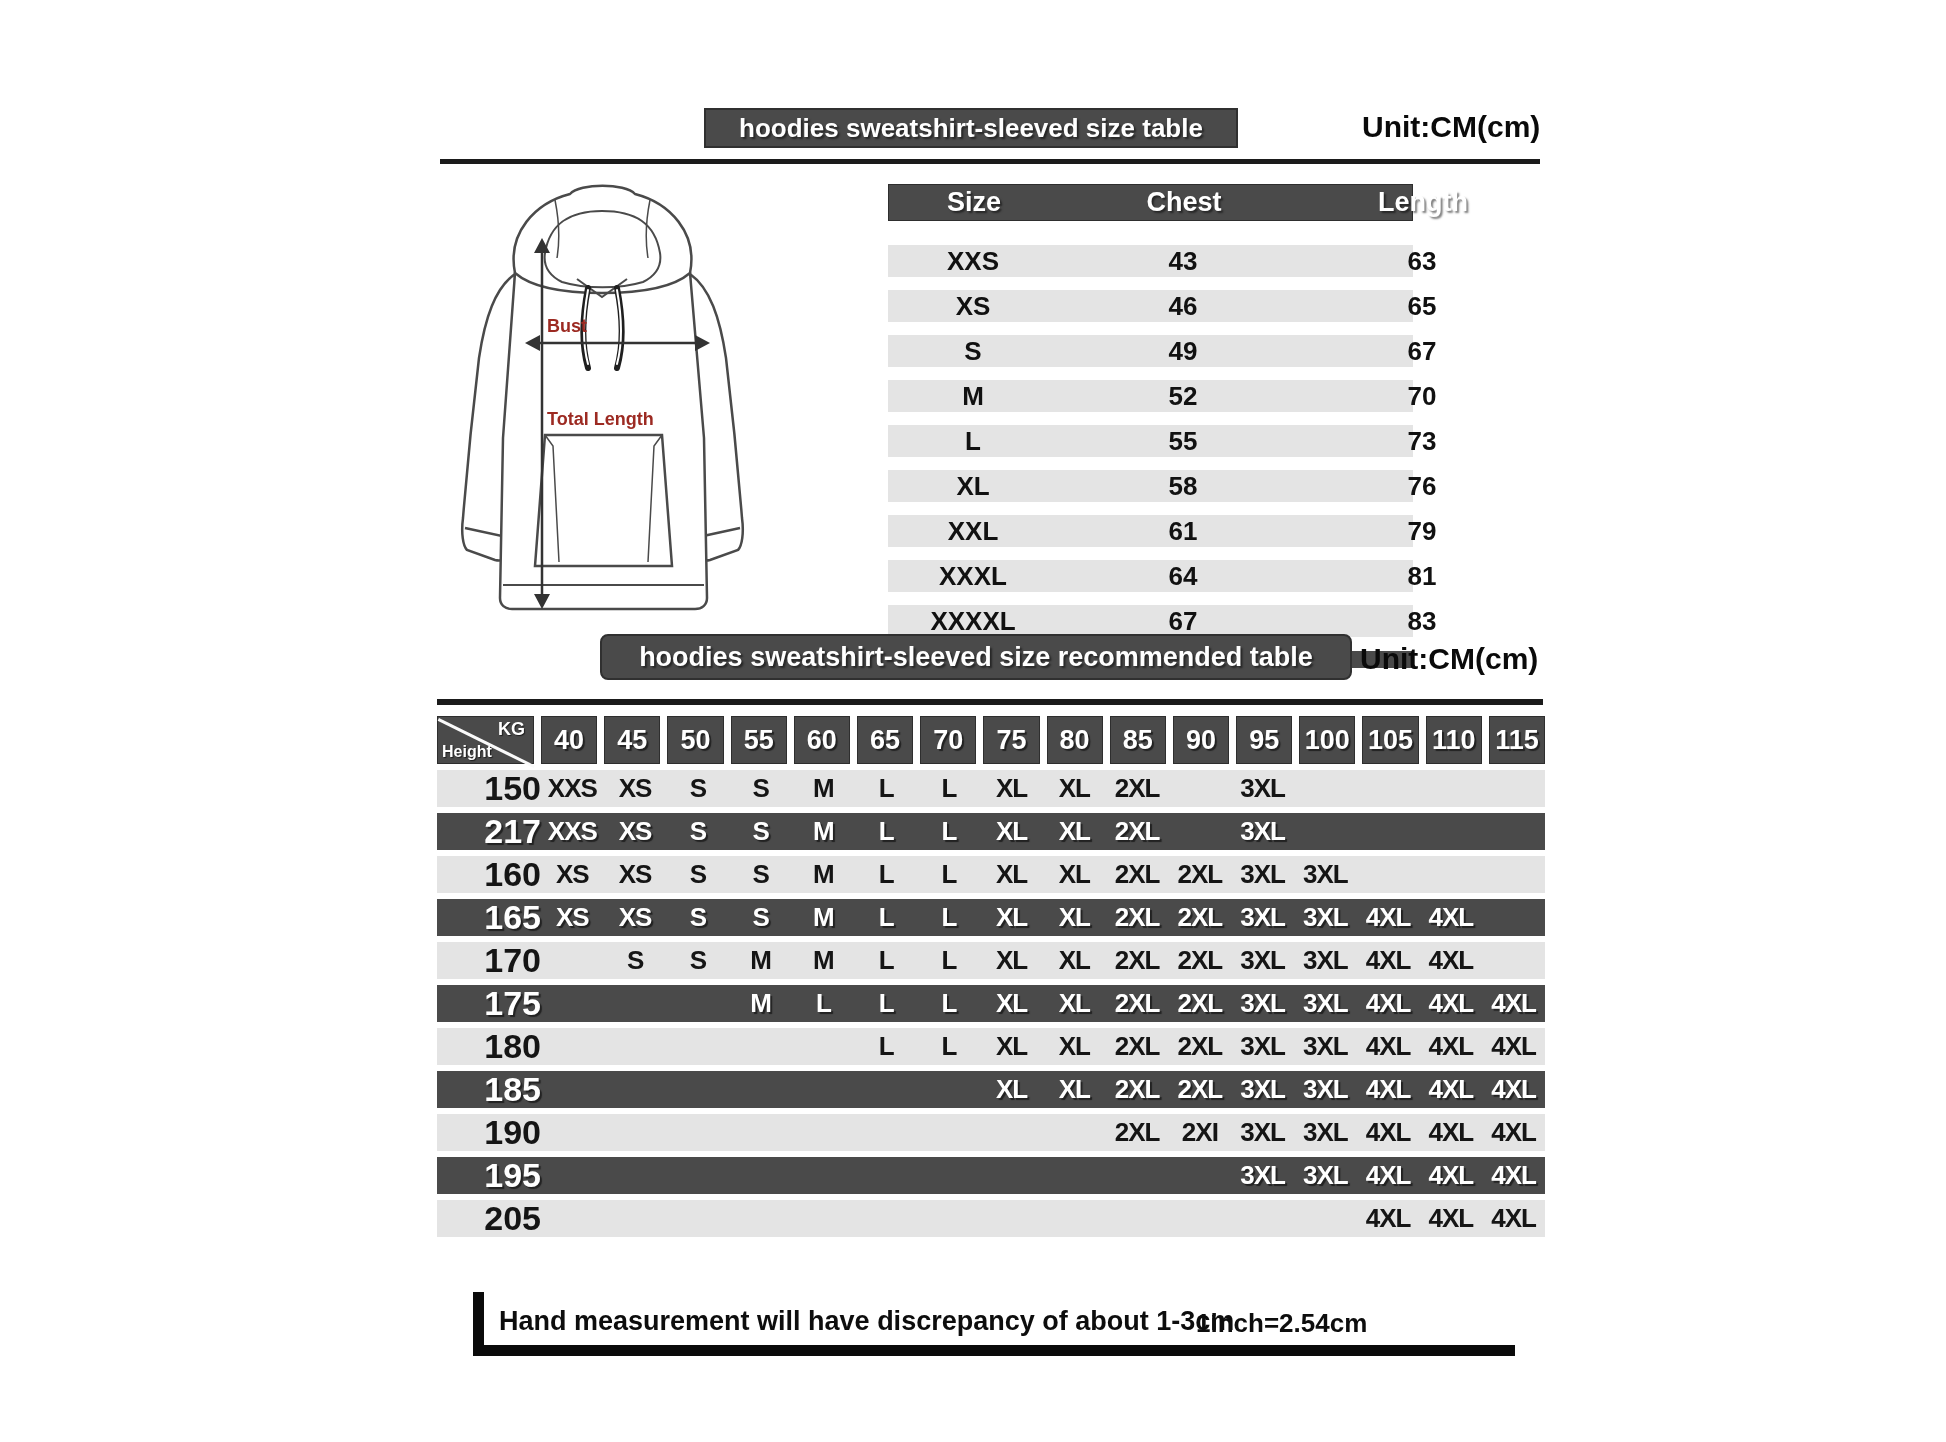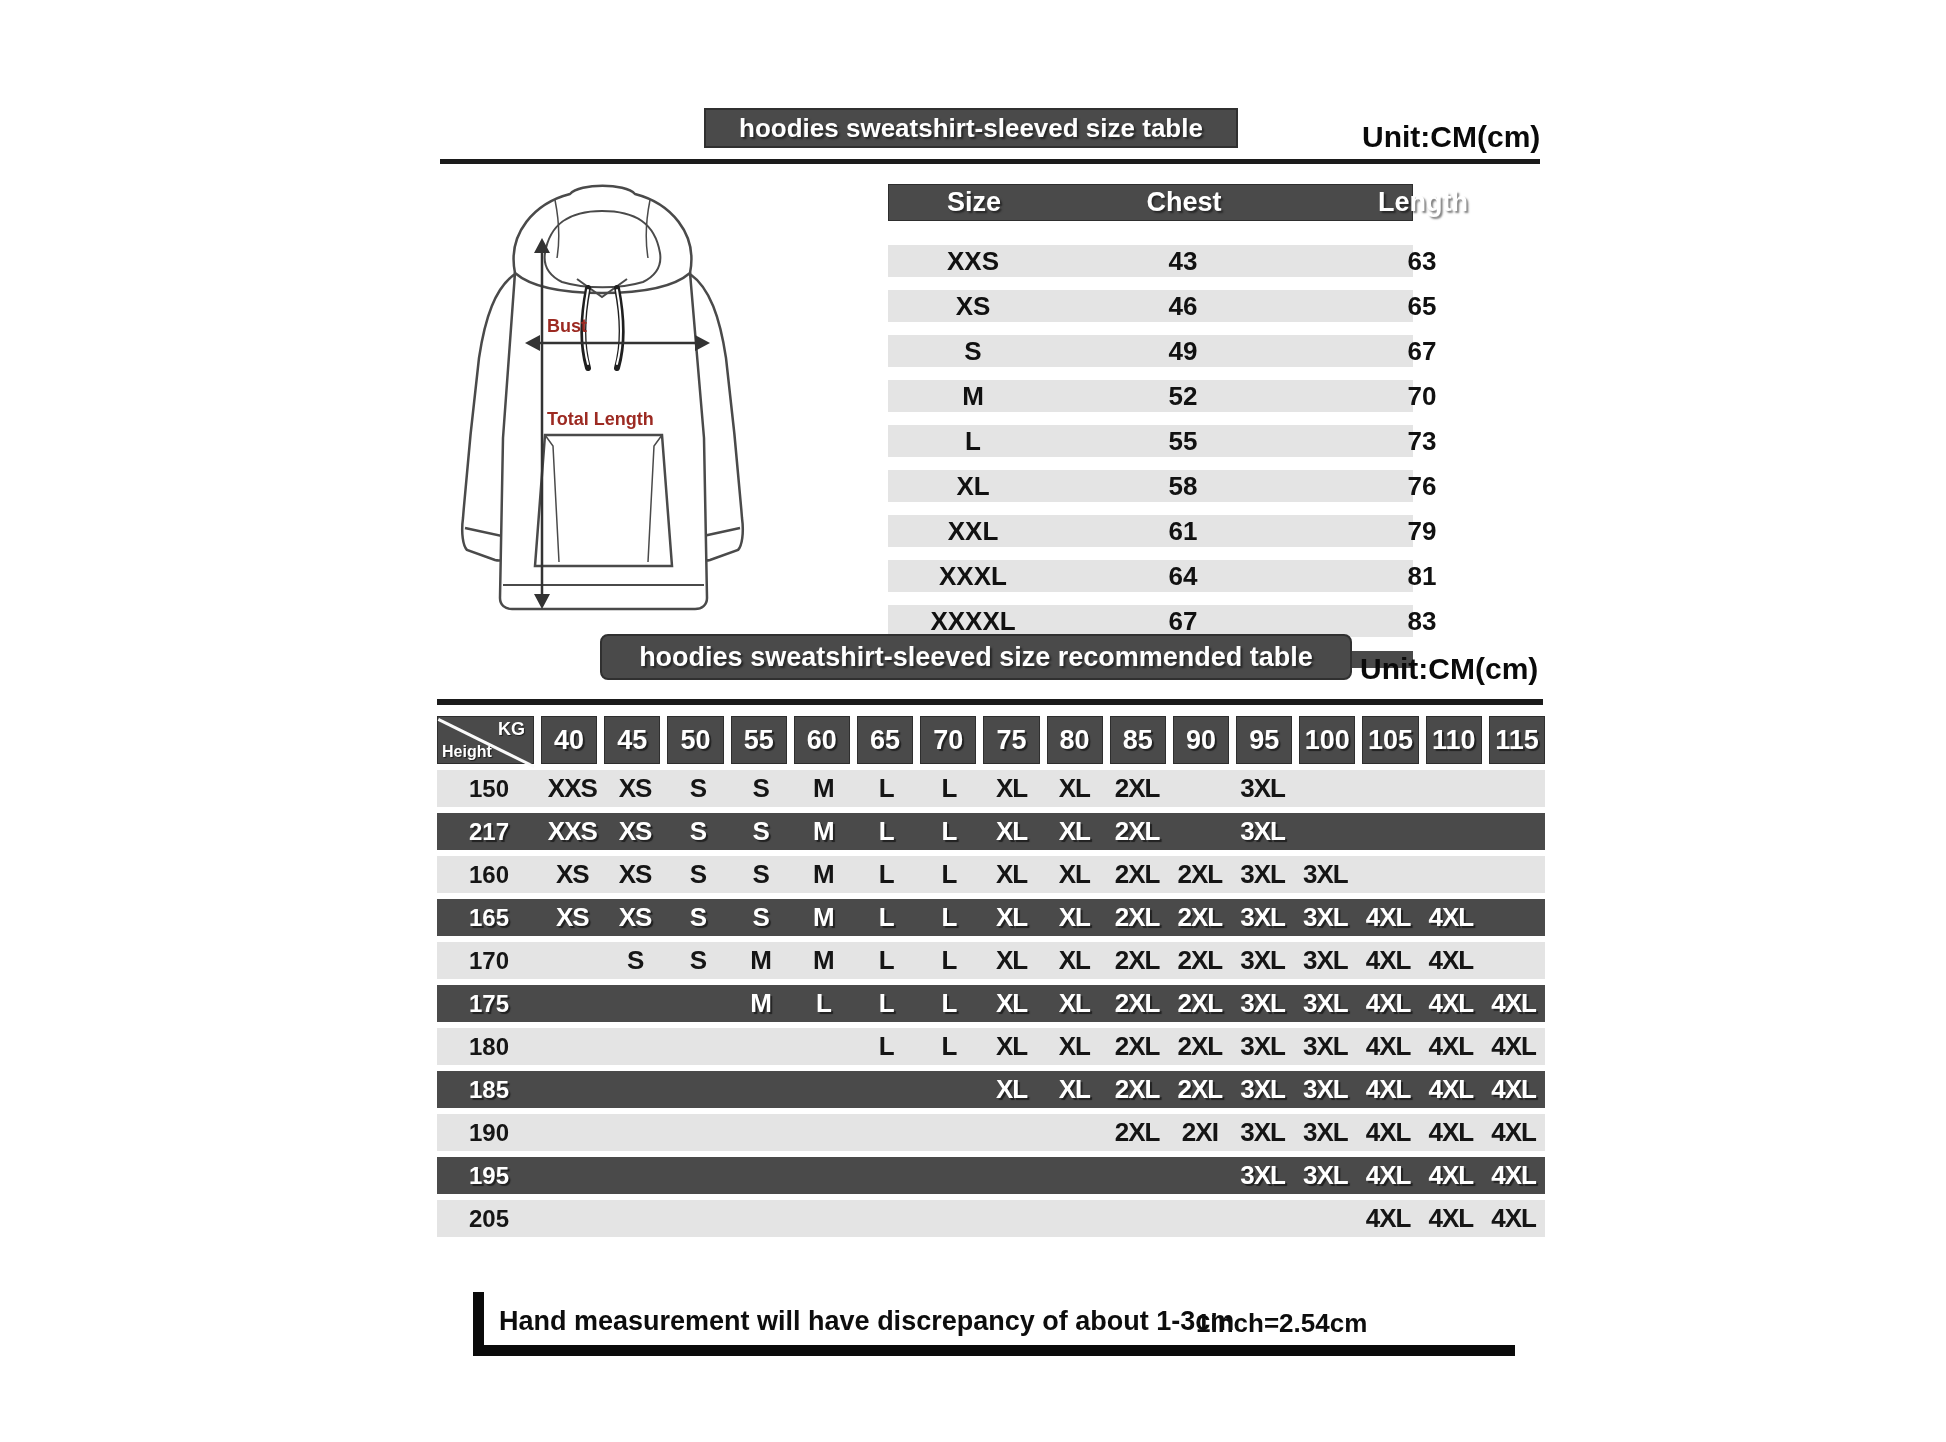--- a/index.html
+++ b/index.html
@@ -6,21 +6,21 @@
   #canvas{
     position:relative;width:1946px;height:1442px;background:#ffffff;
     font-family:"Liberation Sans",sans-serif;overflow:hidden;
   }
   .darkbar{
     position:absolute;background:#4a4a4a;border:2px solid #303030;
     color:#fff;font-weight:bold;text-align:center;
     text-shadow:2px 2px 2px rgba(0,0,0,.5);box-sizing:border-box;
   }
   .unit{
-    position:absolute;color:#0a0a0a;font-weight:bold;font-size:30px;letter-spacing:0;margin-top:10px;
+    position:absolute;color:#0a0a0a;font-weight:bold;font-size:30px;letter-spacing:0;
   }
   .divider{position:absolute;background:#1b1b1b;}
   
   #size-table{position:absolute;left:888px;top:184px;width:525px;}
   .size-grid{display:grid;grid-template-columns:170px 250px 228px;}
   #size-head{
     height:37px;background:#4a4a4a;border:1px solid #2e2e2e;color:#fff;
     font-size:27px;font-weight:bold;line-height:35px;text-align:center;
     text-shadow:2px 2px 2px rgba(0,0,0,.5);box-sizing:border-box;
   }
@@ -45,21 +45,21 @@
   .corner-txt{position:absolute;color:#fff;font-weight:bold;text-shadow:1px 1px 1px rgba(0,0,0,.6);}
   #corner-kg{right:8px;top:2px;font-size:18px;}
   #corner-height{left:4px;bottom:2px;font-size:16px;}
   .wbox{
     flex:1;background:#4a4a4a;border:1px solid #2e2e2e;box-sizing:border-box;
     color:#fff;font-size:27px;font-weight:bold;text-align:center;line-height:46px;
     text-shadow:2px 2px 1px rgba(0,0,0,.55);
   }
   .reco-row{display:flex;height:37px;margin-top:6px;}
   .reco-row .hcell{
-    flex:0 0 104px;font-size:24px;font-weight:bold;text-align:center;line-height:37px;
+    flex:0 0 104px;font-size:34px;font-weight:bold;text-align:right;line-height:37px;
   }
   .reco-row .vcell{
     flex:1;font-size:26px;font-weight:bold;text-align:center;line-height:37px;letter-spacing:-1px;
   }
   .reco-row.light{background:#e4e4e4;color:#151515;}
   .reco-row.dark{background:#4a4a4a;color:#ffffff;}
   .reco-row.dark .hcell,.reco-row.dark .vcell{text-shadow:2px 2px 1px rgba(0,0,0,.55);}
   
   #foot-vbar{position:absolute;left:473px;top:1292px;width:11px;height:62px;background:#0a0a0a;}
   #foot-note{position:absolute;left:499px;top:1306px;font-size:27px;font-weight:bold;color:#0d0d0d;}

